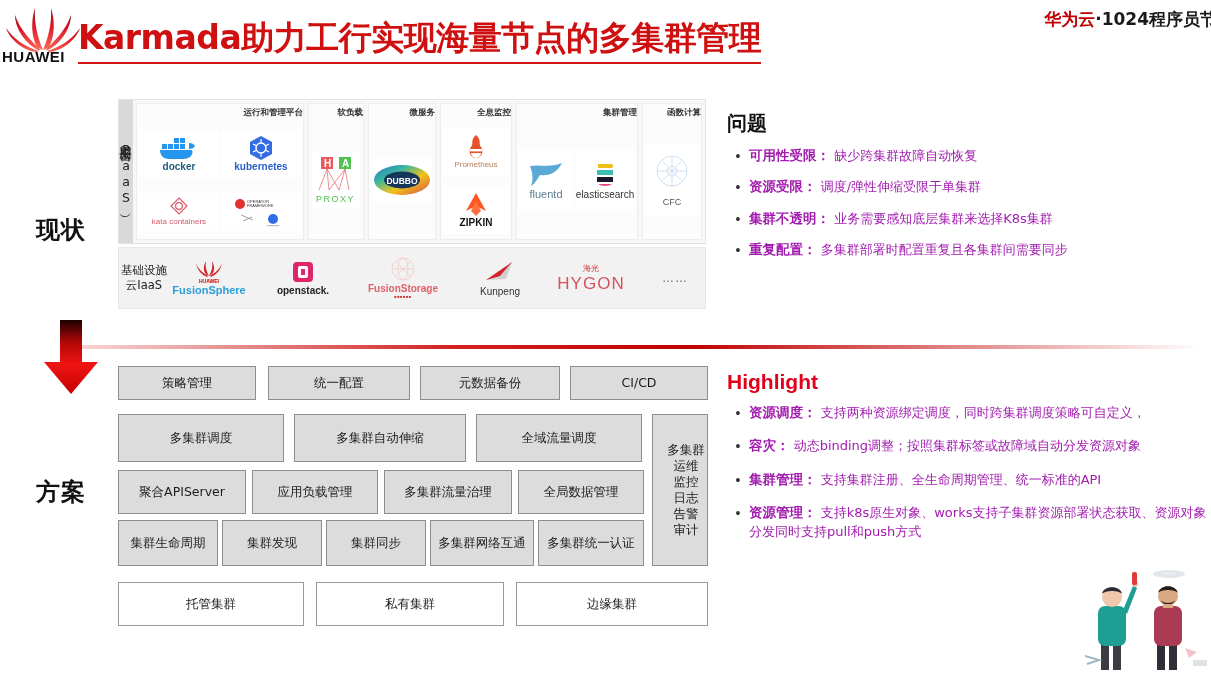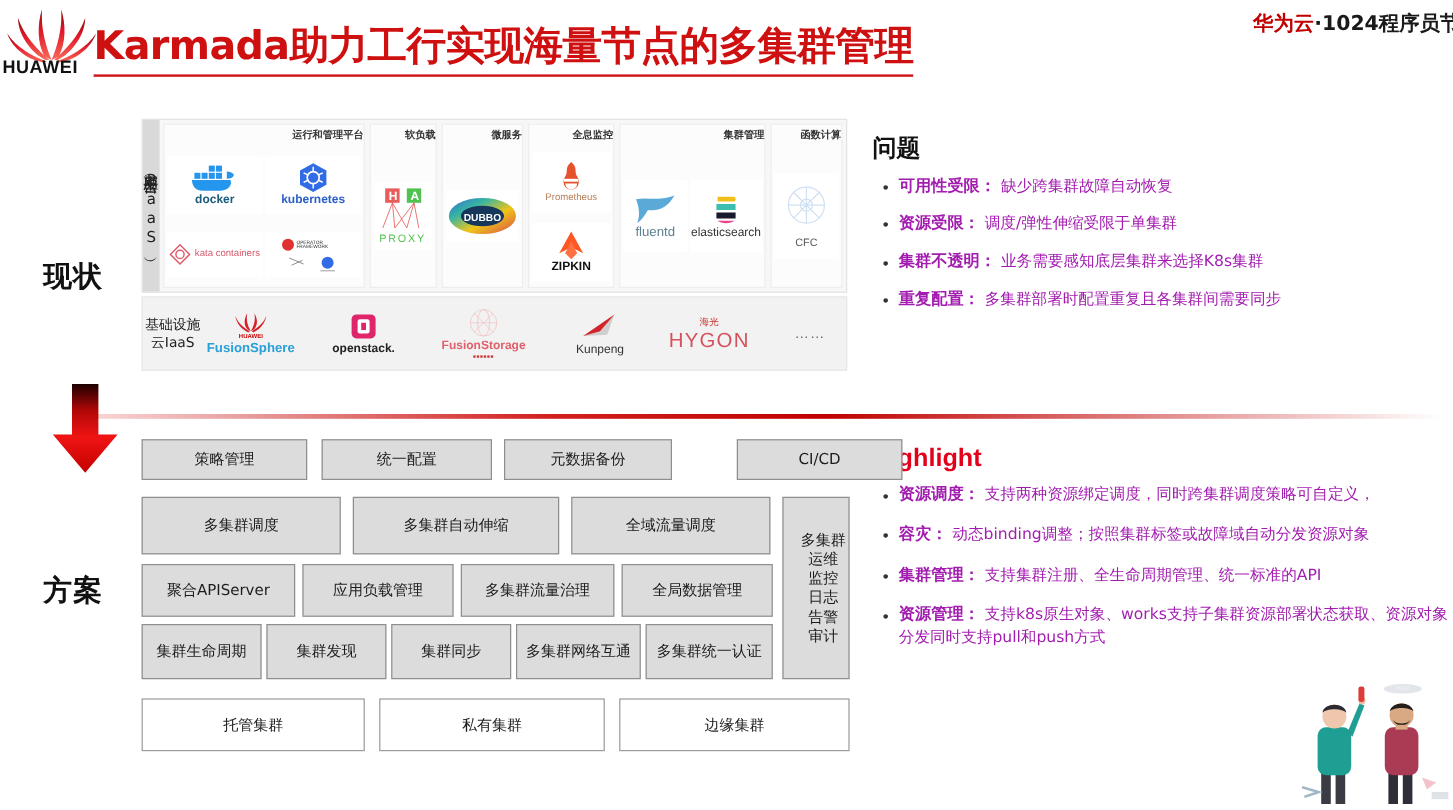--- a/index.html
+++ b/index.html
@@ -192,21 +192,21 @@
                 <line x1="13" y1="4" x2="13" y2="8"></line>
                   <line x1="13" y1="18" x2="13" y2="22"></line>
                 <line x1="5" y1="9" x2="9" y2="11"></line>
                   <line x1="17" y1="15" x2="21" y2="17"></line>
                 <line x1="5" y1="17" x2="9" y2="15"></line>
                   <line x1="17" y1="11" x2="21" y2="9"></line>
               </g>
             </svg>
             <div class="logo-txt" style="color:#2a5fc7;font-size:10px;font-weight:bold;">kubernetes</div>
           </div>
-          <div class="logo-cell" style="width:80px;height:38px;flex-direction:row;gap:3px;">
+          <div class="logo-cell" style="width:80px;height:38px;flex-direction:column;gap:3px;">
             <svg width="18" height="18" viewBox="0 0 18 18">
               <polygon points="9,1 17,9 9,17 1,9" fill="none" stroke="#e05a6a" stroke-width="1.2"></polygon>
               <circle cx="9" cy="9" r="3.4" fill="none" stroke="#e05a6a" stroke-width="1.2"></circle>
             </svg>
             <div class="logo-txt" style="color:#d4596b;font-size:8px;line-height:1.1;text-align:left;">kata containers</div>
           </div>
           <div class="logo-cell" style="width:80px;height:38px;">
             <svg width="56" height="30" viewBox="0 0 56 30">
               <circle cx="7" cy="7" r="5" fill="#e03030"></circle>
               <text x="14" y="6" font-size="4" fill="#333" font-family="sans-serif">OPERATOR</text>
@@ -421,21 +421,21 @@
         <span class="btext"><b>资源管理：</b> <span>支持k8s原生对象、works支持子集群资源部署状态获取、资源对象分发同时支持pull和push方式</span></span>
       </li>
     </ul>
   </div>
 
   <div class="arch">
 
     <div class="abox" style="left:0px;top:0px;width:138px;height:34px;">策略管理</div>
     <div class="abox" style="left:150px;top:0px;width:142px;height:34px;">统一配置</div>
     <div class="abox" style="left:302px;top:0px;width:140px;height:34px;">元数据备份</div>
-    <div class="abox" style="left:452px;top:0px;width:138px;height:34px;margin-left:44px;">CI/CD</div>
+    <div class="abox" style="left:452px;top:0px;width:138px;height:34px;">CI/CD</div>
 
     <div class="abox" style="left:0px;top:48px;width:166px;height:48px;">多集群调度</div>
     <div class="abox" style="left:176px;top:48px;width:172px;height:48px;">多集群自动伸缩</div>
     <div class="abox" style="left:358px;top:48px;width:166px;height:48px;">全域流量调度</div>
 
     <div class="abox tall" style="left:534px;top:48px;width:56px;height:152px;padding-left:12px;">
       <span>多集群</span>
       <span>运维</span>
       <span>监控</span>
       <span>日志</span>

